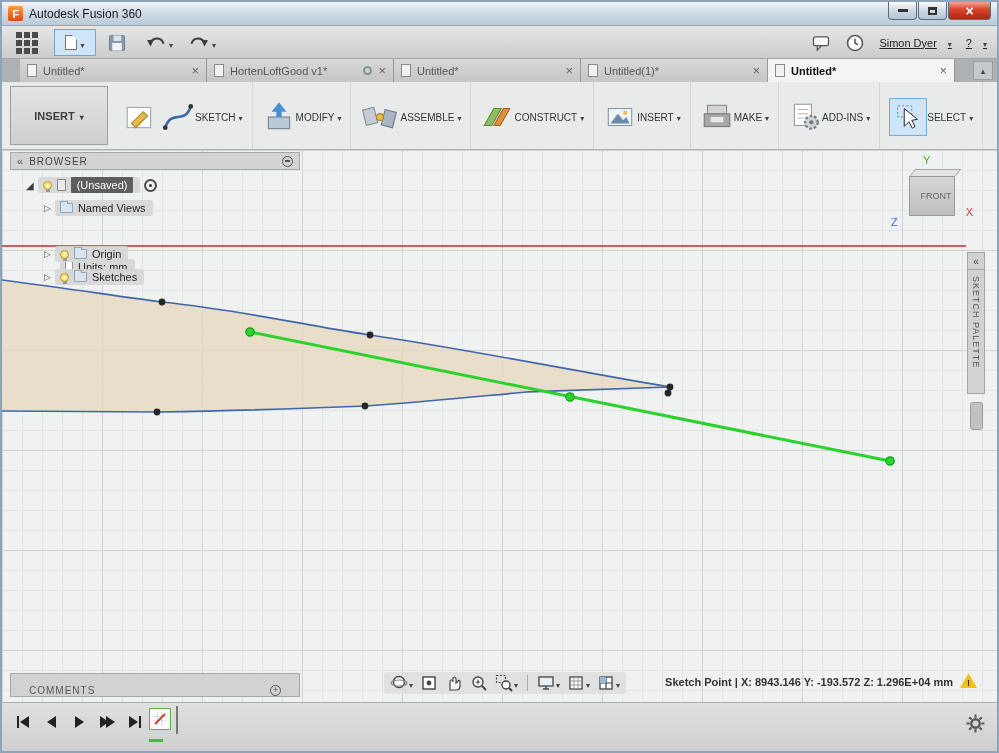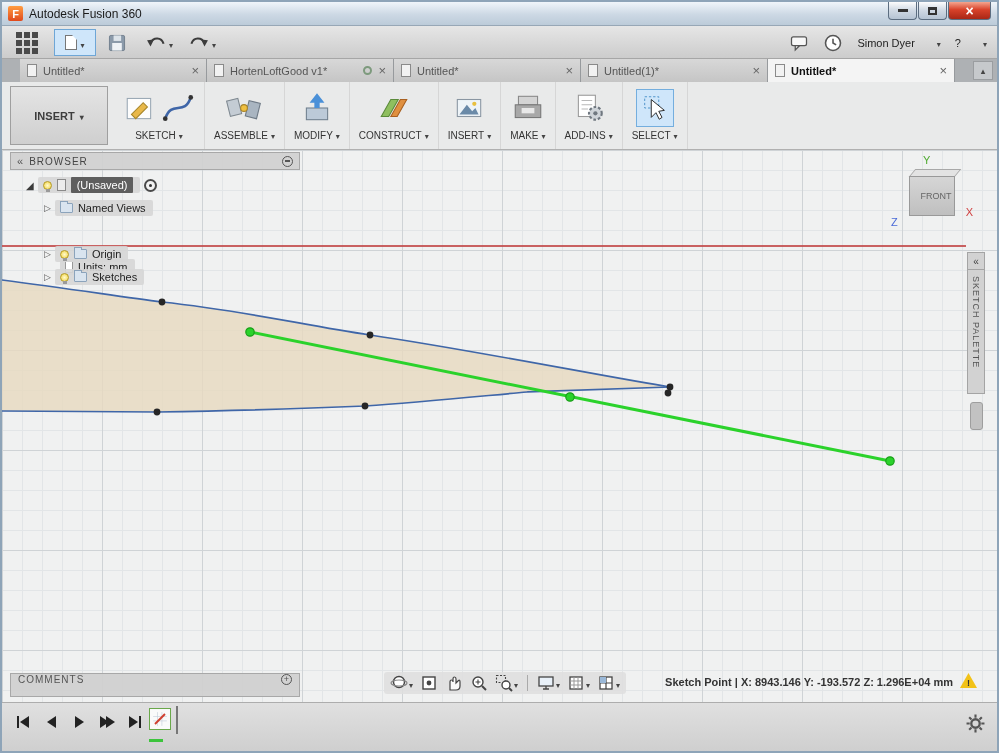--- a/index.html
+++ b/index.html
@@ -27,21 +27,21 @@
     background:linear-gradient(#e6e6e6,#cccccc); border-bottom:1px solid #a6a6a6; }
   .waffle { position:absolute; left:8px; top:5px; width:34px; height:24px; display:grid;
     grid-template-columns:repeat(3,6px); grid-template-rows:repeat(3,6px); gap:2px; align-content:center; justify-content:center; }
   .waffle i { background:#4a4a4a; }
   .file-btn { position:absolute; left:52px; top:3px; width:42px; height:27px; background:#cfe6fa;
     border:1px solid #6ea6d6; display:flex; align-items:center; justify-content:center; gap:3px; }
   .page-ic { width:12px; height:15px; background:#fff; border:1px solid #777; position:relative; }
   .page-ic::after { content:""; position:absolute; right:-1px; top:-1px; border-style:solid; border-width:0 5px 5px 0; border-color:transparent #cfe6fa transparent transparent; }
   .tool-btn { position:absolute; top:4px; height:26px; display:flex; align-items:center; gap:2px; }
   .appbar-right { position:absolute; right:10px; top:0; height:33px; display:flex; align-items:center; gap:14px; }
-  .txt-btn { font-size:11px; color:#222; display:flex; align-items:flex-end; gap:22px; }
+  .txt-btn { font-size:11px; color:#222; display:flex; align-items:flex-end; gap:11px;text-decoration:underline; }
   .caret::after { content:"▾"; font-size:8px; color:#444; }
 
   
   .tabbar { position:absolute; top:57px; left:0; right:0; height:23px; background:#aeb1b4;
     display:flex; padding-left:18px; }
   .tab { width:187px; border-right:1px solid #979a9d; background:linear-gradient(#d8d8d8,#c5c5c5);
     display:flex; align-items:center; gap:6px; padding:0 7px; }
   .tab.active { background:#f4f4f4; }
   .tab-doc { width:10px; height:13px; background:#f2f2f2; border:1px solid #8a8a8a; flex:none; }
   .tab-label { flex:1; font-size:11px; color:#555; white-space:nowrap; overflow:hidden; }
@@ -50,21 +50,21 @@
   .tab-ring { width:9px; height:9px; border:2px solid #7d9a7d; border-radius:50%; flex:none; }
   .tab-overflow { position:absolute; right:4px; top:2px; width:20px; height:19px; background:#c6c9cc;
     border:1px solid #9a9da0; color:#444; font-size:9px; display:flex; align-items:center; justify-content:center; }
 
   
   .ribbon { position:absolute; top:80px; left:0; right:0; height:68px; background:#e9eaea; border-bottom:1px solid #b0b0b0; }
   .model-btn { position:absolute; left:8px; top:4px; width:98px; height:59px;
     background:linear-gradient(#e4e4e4,#cfcfcf); border:1px solid #9f9f9f;
     display:flex; align-items:center; justify-content:center; gap:5px; font-size:11px; font-weight:bold; color:#3d3d3d; }
   .rgroups { position:absolute; left:112px; top:0; height:100%; display:flex; }
-  .rgroup { display:flex; flex-direction:column; align-items:center; padding:5px 9px 3px; border-right:1px solid #d6d6d6; }
+  .rgroup { display:flex; flex-direction:row; align-items:center; padding:5px 9px 3px; border-right:1px solid #d6d6d6; }
   .rgroup .icons { height:42px; display:flex; align-items:center; gap:4px; }
   .rlabel { font-size:10px; color:#333; display:flex; align-items:center; gap:3px; margin-top:1px; white-space:nowrap; }
   .sel-ic-wrap { width:38px; height:38px; background:#cfe6fa; border:1px solid #74aede; display:flex; align-items:center; justify-content:center; }
 
   
   .canvas { position:absolute; top:148px; left:0; right:0; bottom:49px; background-color:#f0f1f1;
     background-image:
       linear-gradient(#cfd3d6 1px, transparent 1px),
       linear-gradient(90deg,#cfd3d6 1px, transparent 1px),
       linear-gradient(#e2e5e7 1px, transparent 1px),
@@ -108,21 +108,21 @@
 
   
   .palette-tab { position:absolute; right:12px; top:102px; width:18px; height:142px;
     background:#d2d2d2; border:1px solid #a4a4a4; display:flex; flex-direction:column; align-items:center; }
   .palette-expand { width:100%; height:17px; border-bottom:1px solid #a4a4a4; display:flex; align-items:center; justify-content:center; font-size:10px; color:#444; }
   .palette-title { writing-mode:vertical-rl; font-size:9px; letter-spacing:1px; color:#555; margin-top:6px; }
   .palette-thumb { position:absolute; right:14px; top:252px; width:13px; height:28px; background:#c2c2c2; border:1px solid #9e9e9e; border-radius:3px; }
 
   
   .comments { position:absolute; left:8px; top:523px; width:290px; height:24px;
-    background:rgba(208,208,208,.95); border:1px solid #a8a8a8; display:flex; align-items:flex-start; padding:0 7px; }
+    background:rgba(208,208,208,.95); border:1px solid #a8a8a8; display:flex; align-items:flex-end; padding:0 18px; }
   .comments-title { flex:1; font-size:10px; letter-spacing:1px; color:#555; }
   .circle-plus { width:11px; height:11px; border-radius:50%; border:1.5px solid #555; color:#555; font-size:9px; line-height:8px; text-align:center; }
 
   
   .navbar { position:absolute; left:382px; top:522px; height:22px; display:flex; align-items:center; gap:3px;
     background:rgba(222,222,222,.85); border-radius:3px; padding:0 4px; }
   .nav-btn { display:flex; align-items:center; gap:1px; padding:1px 2px; }
   .nav-sep { width:1px; height:16px; background:#aaa; margin:0 4px; }
 
   
@@ -273,41 +273,41 @@
         </div>
         <div class="rlabel">
             <span>SKETCH</span>
             <span class="caret"></span>
           </div>
       </div>
 
 
       <div class="rgroup">
         <div class="icons">
+          <svg width="34" height="34" viewBox="0 0 32 32">
+            <rect x="6" y="16" width="20" height="11" fill="#bccad8" stroke="#70808f"></rect>
+            <path d="M16 2 L23 11 L18.5 11 L18.5 16 L13.5 16 L13.5 11 L9 11 Z" fill="#4a90d8"></path>
+          </svg>
+        </div>
+        <div class="rlabel">
+            <span>MODIFY</span>
+            <span class="caret"></span>
+          </div>
+      </div>
+
+      <div class="rgroup">
+        <div class="icons">
           <svg width="40" height="34" viewBox="0 0 38 32">
             <rect x="4" y="8" width="11" height="15" fill="#c4ccd4" stroke="#7e8890" transform="rotate(-14 9 15)"></rect>
             <rect x="22" y="10" width="11" height="15" fill="#a9b5c1" stroke="#6e7a86" transform="rotate(14 27 17)"></rect>
             <circle cx="19" cy="16" r="3.2" fill="#f0c040" stroke="#a8842a"></circle>
           </svg>
         </div>
         <div class="rlabel">
             <span>ASSEMBLE</span>
-            <span class="caret"></span>
-          </div>
-      </div>
-
-      <div class="rgroup">
-        <div class="icons">
-          <svg width="34" height="34" viewBox="0 0 32 32">
-            <rect x="6" y="16" width="20" height="11" fill="#bccad8" stroke="#70808f"></rect>
-            <path d="M16 2 L23 11 L18.5 11 L18.5 16 L13.5 16 L13.5 11 L9 11 Z" fill="#4a90d8"></path>
-          </svg>
-        </div>
-        <div class="rlabel">
-            <span>MODIFY</span>
             <span class="caret"></span>
           </div>
       </div>
 
       <div class="rgroup">
         <div class="icons">
           <svg width="34" height="34" viewBox="0 0 32 32">
             <path d="M4 24 L13 8 L20 8 L11 24 Z" fill="#8fbf5f" stroke="#5a8a3a"></path>
             <path d="M13 24 L22 8 L28 8 L19 24 Z" fill="#e09040" stroke="#a86020"></path>
           </svg>

